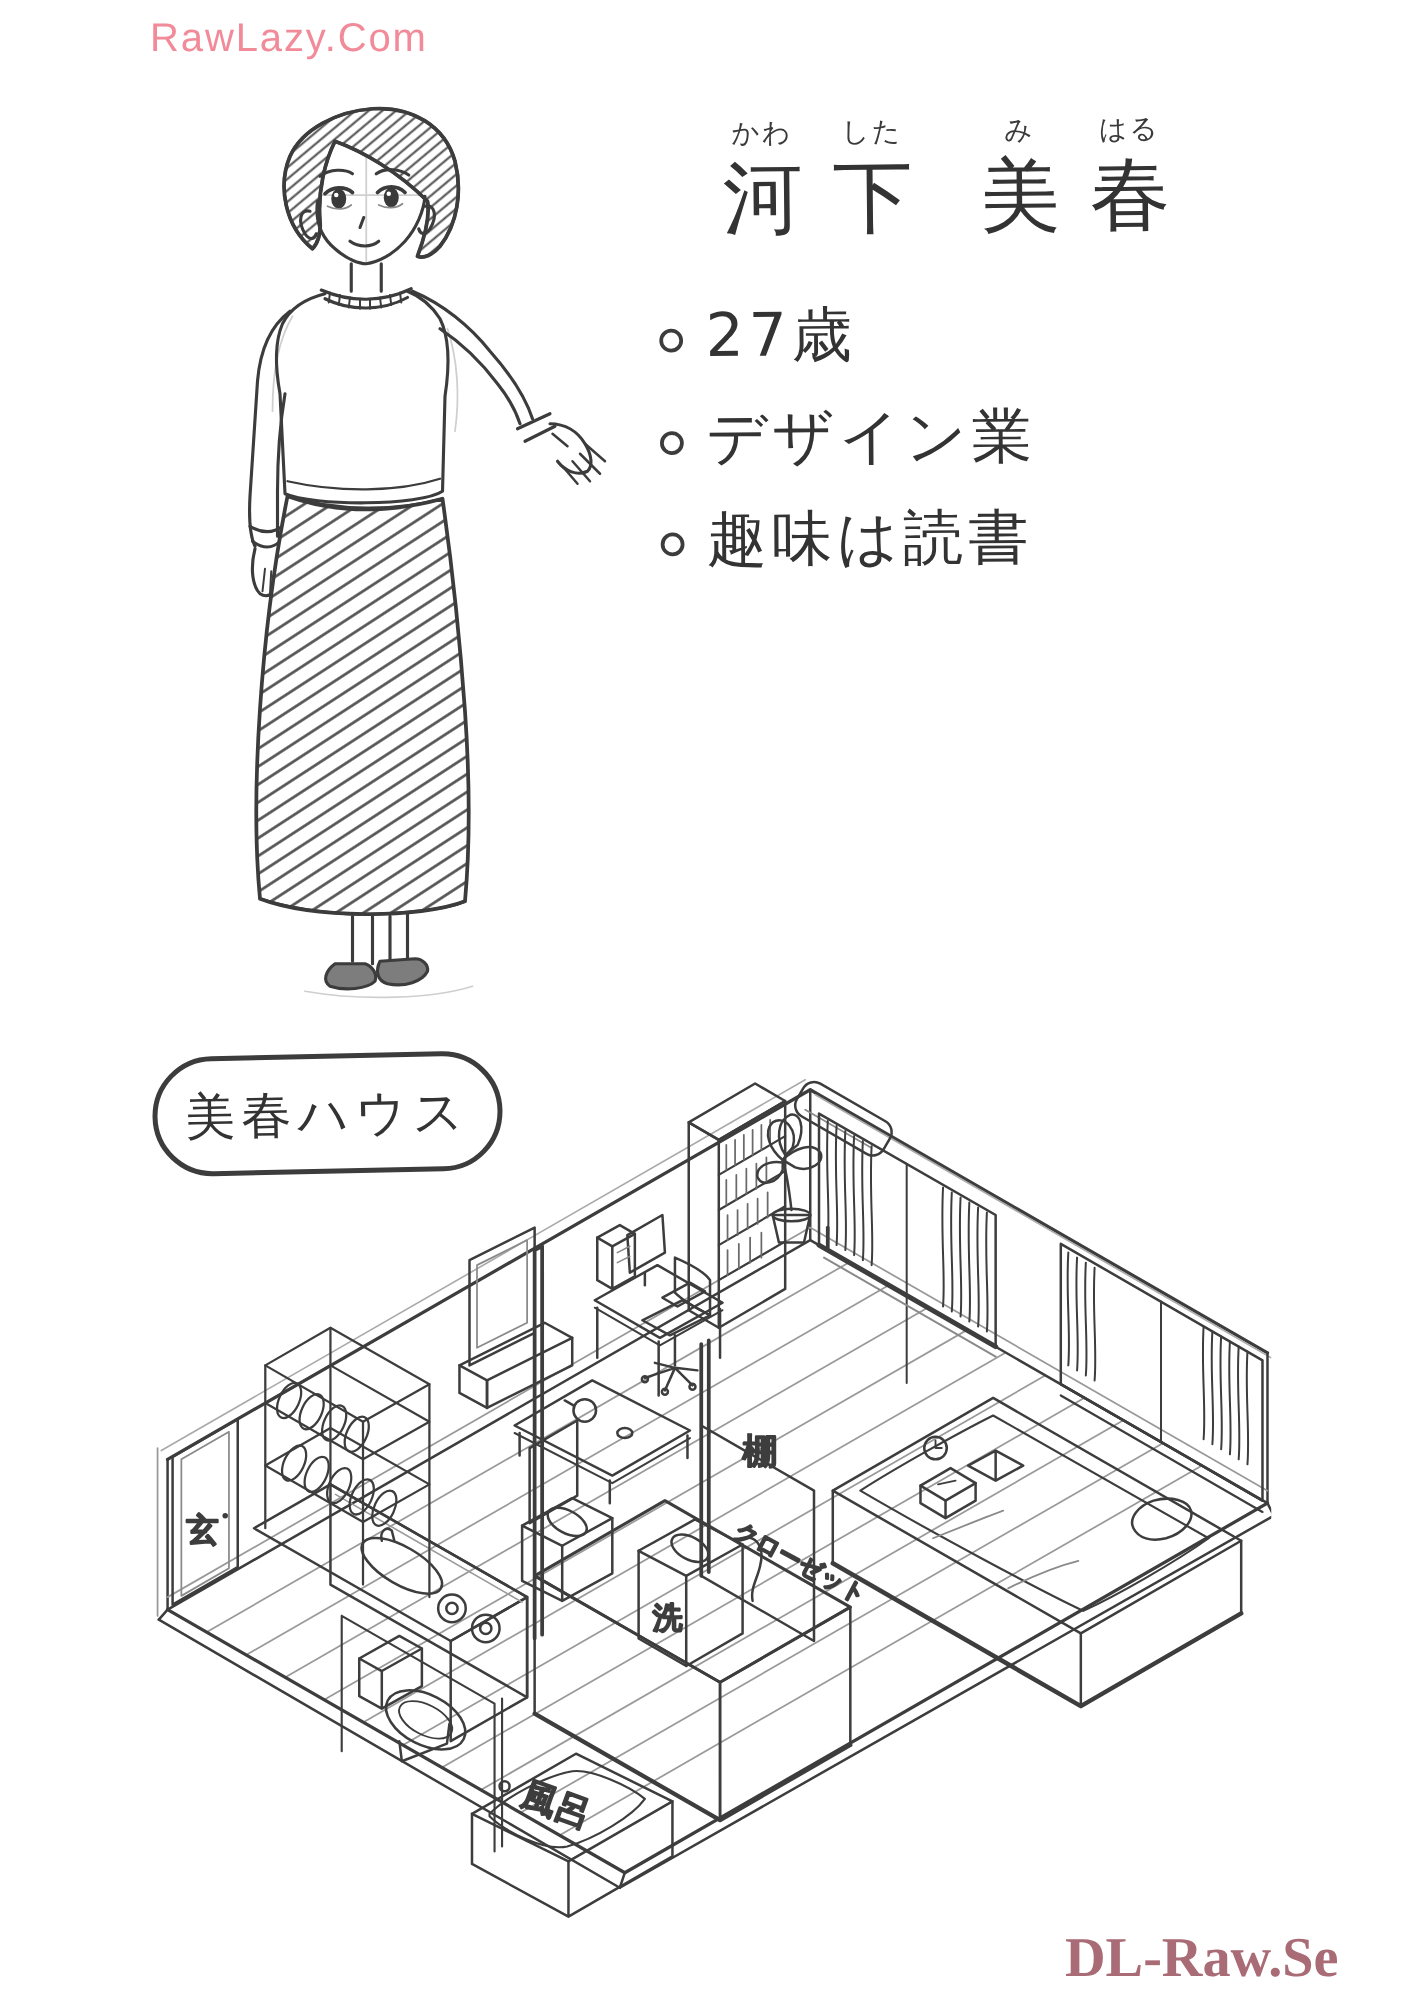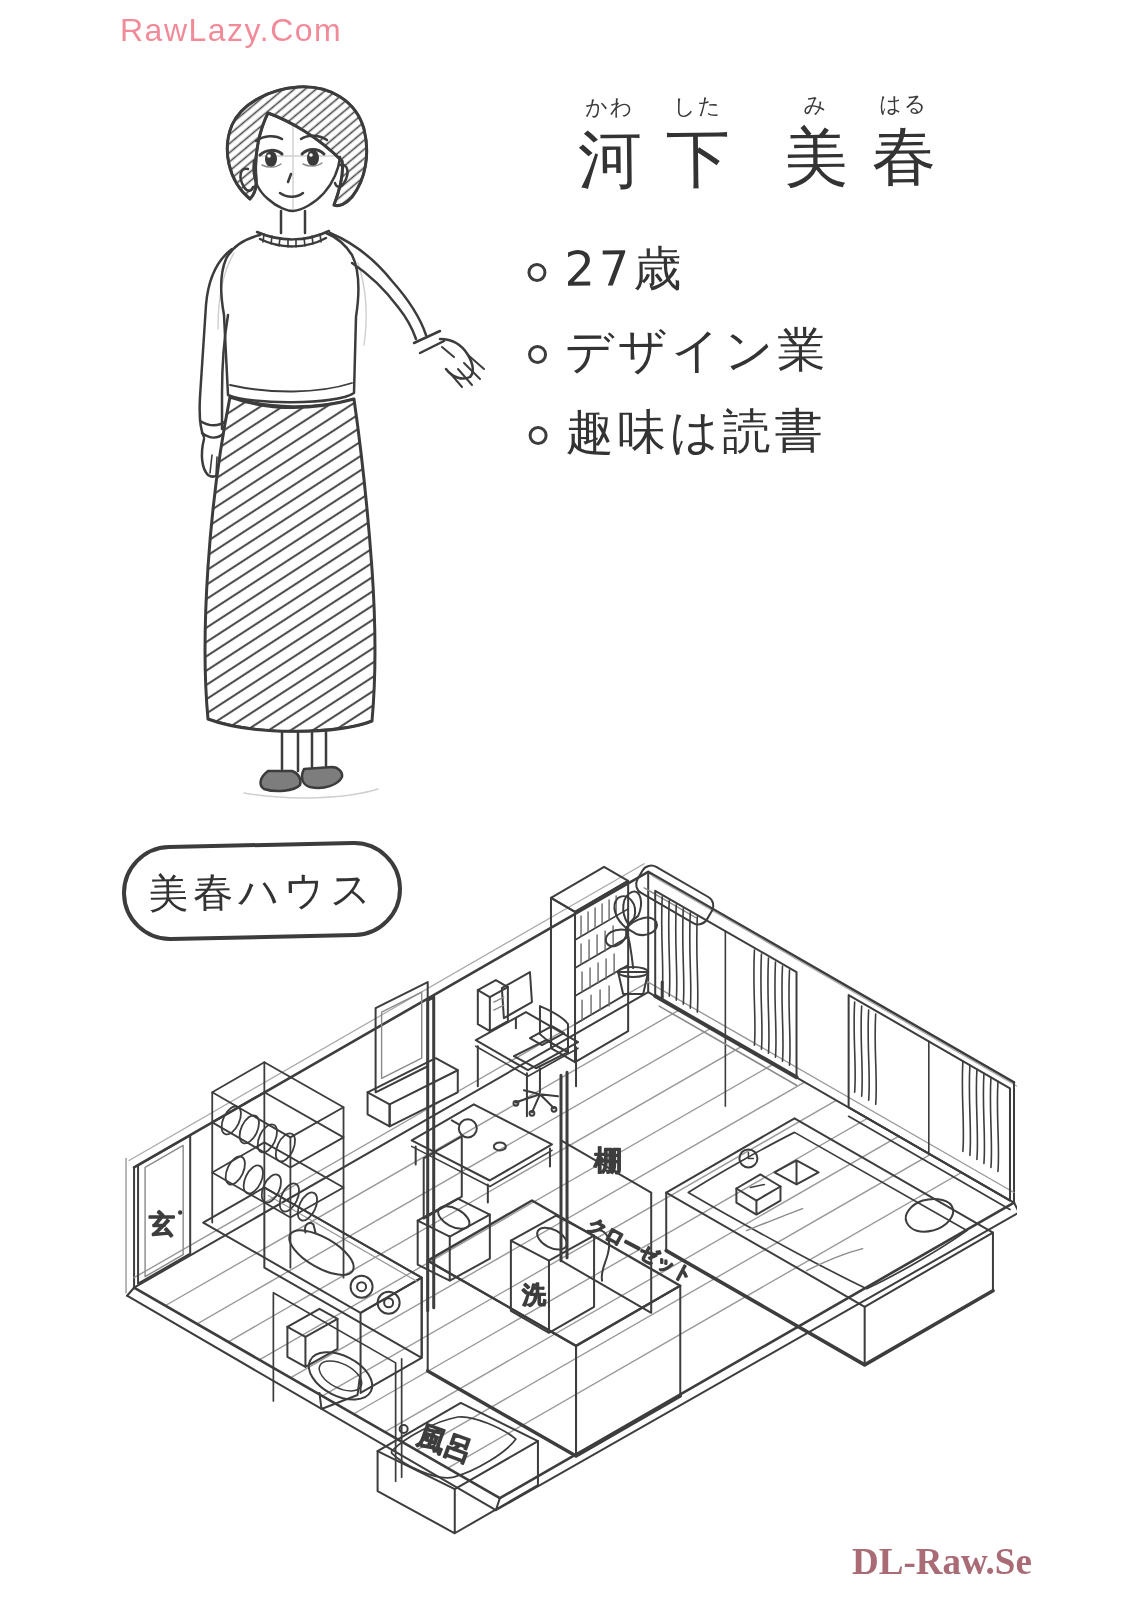--- a/index.html
+++ b/index.html
@@ -8,21 +8,21 @@
     font-family:"DejaVu Sans","Liberation Sans",sans-serif;color:#3c3c3c;overflow:hidden;
   }
   .wm-top{
     position:absolute;left:106px;top:12px;
     font-size:32px;font-weight:400;letter-spacing:1.5px;color:#F28B99;
     font-family:"Liberation Sans","DejaVu Sans",sans-serif;
     margin-left:14px;
   }
   .wm-bottom{
     position:absolute;left:852px;top:1540px;
-    font-size:37px;font-weight:700;color:#A96B75;
+    font-size:45px;font-weight:700;color:#A96B75;
     font-family:"Liberation Serif","DejaVu Serif",serif;
   }
   .figure-wrap{position:absolute;left:140px;top:76px;width:365px;height:724px;}
   .room-wrap{position:absolute;left:105px;top:838px;width:912px;height:700px;}
   .name-block{
     position:absolute;left:566px;top:94px;display:flex;align-items:flex-end;
     transform:rotate(-0.6deg);
   }
   .name-col{width:88px;text-align:center;}
   .name-col.gap{margin-left:30px;}

